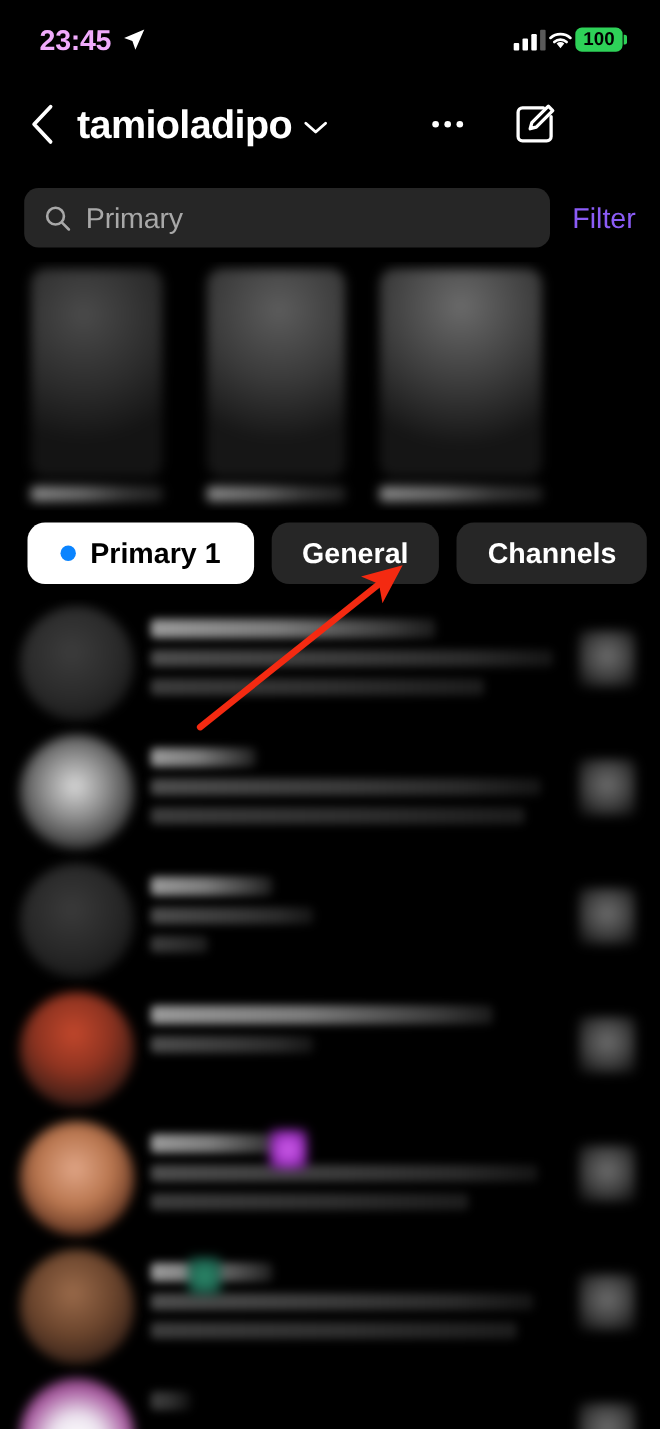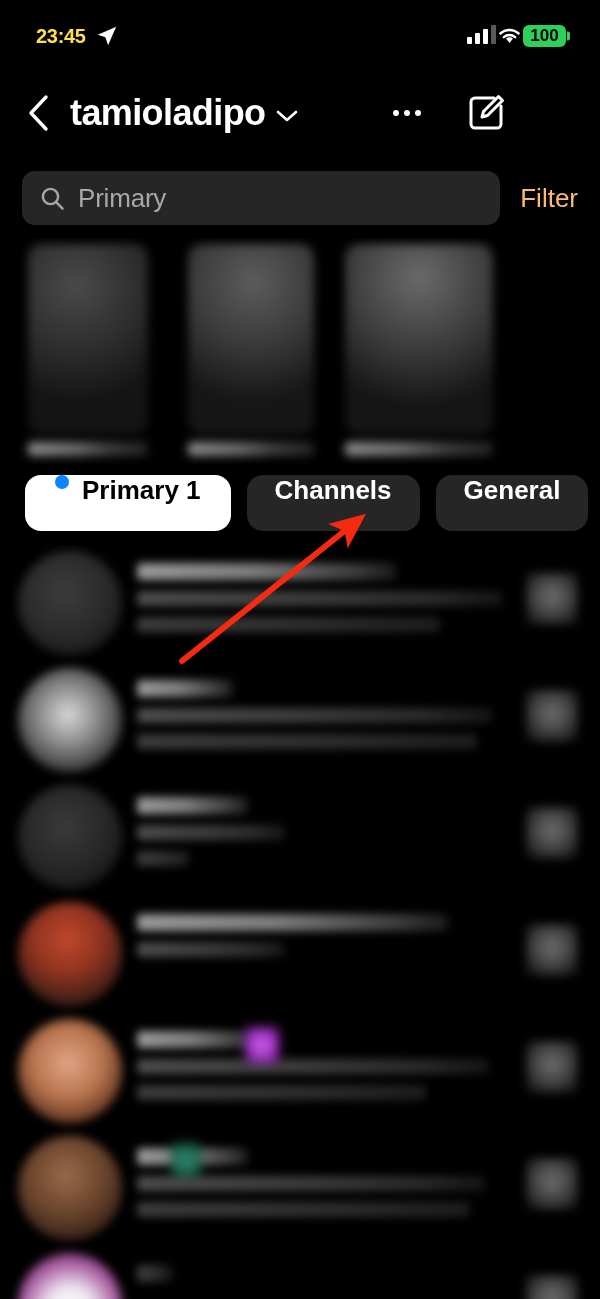--- a/index.html
+++ b/index.html
@@ -12,23 +12,23 @@
   }
   .phone { position:relative; width:600px; height:1299px; background:#000; }
 
   
   .statusbar {
     position:absolute; top:0; left:0; width:600px; height:72px;
     display:flex; align-items:center; justify-content:space-between;
     padding:0 34px 0 36px;
   }
   .status-left { display:flex; align-items:center; gap:10px; }
-  .status-time { color:#fde047; font-size:20px; font-weight:600; letter-spacing:-0.3px;text-align:right; }
+  .status-time { color:#f0abfc; font-size:26px; font-weight:600; letter-spacing:-0.3px;text-align:right; }
   .loc-arrow { width:22px; height:22px; display:block; }
-  .status-right { display:flex; }
+  .status-right { display:flex; align-items:center; }
   .cellular { display:flex; align-items:flex-end; gap:3px; height:19px; }
   .cellular i { display:block; width:5px; background:#fff; border-radius:1px; }
   .cellular i:nth-child(1){ height:7px; }
   .cellular i:nth-child(2){ height:11px; }
   .cellular i:nth-child(3){ height:15px; }
   .cellular i:nth-child(4){ height:19px; background:#5a5a5a; }
   .wifi { width:27px; height:20px; display:block; }
   .battery {
     background:#2ed158; color:#000; font-size:17px; font-weight:700;
     border-radius:6px; padding:2px 6px 3px 6px; line-height:1;
@@ -57,21 +57,21 @@
   .searchrow {
     position:absolute; top:170px; left:0; width:600px; height:56px;
     display:flex; align-items:center; padding:0 22px;
   }
   .searchbox {
     flex:1 1 auto; height:54px; background:#262626; border-radius:13px;
     display:flex; align-items:center; padding:0 18px; gap:13px;
   }
   .search-icon { width:25px; height:25px; flex:0 0 auto; }
   .search-ph { color:#a8a8a8; font-size:26px; letter-spacing:-0.2px; }
-  .filter-link { color:#fdba74; font-size:26px; font-weight:500; margin-left:20px; flex:0 0 auto; }
+  .filter-link { color:#8b5cf6; font-size:26px; font-weight:500; margin-left:20px; flex:0 0 auto; }
 
   
   .storytray { position:absolute; top:238px; left:0; width:600px; height:226px; overflow:hidden; }
   .story {
     position:absolute; top:6px; border-radius:14px;
     filter:blur(5px);
   }
   .story .thumb { width:100%; height:190px; border-radius:14px; }
   .story .caption {
     margin-top:8px; height:14px; border-radius:4px;
@@ -87,21 +87,21 @@
       radial-gradient(circle at 47% 30%, rgba(196,96,70,.85) 0%, rgba(60,30,25,0) 22%),
       linear-gradient(180deg,#232323,#0d0d0d); }
   .s3 { left:345px; width:148px; }
   .s3 .thumb { background:
       radial-gradient(circle at 50% 18%, #6a6a6a 0%, #3d3d3d 40%, #151515 74%),
       linear-gradient(180deg,#242424,#0c0c0c); }
 
   
   .tabs { position:absolute; top:474px; left:0; width:600px; height:58px; display:flex; align-items:center; gap:16px; padding-left:25px; }
   .pill {
-    height:56px; border-radius:16px; display:flex; align-items:flex-start; justify-content:center;
+    height:56px; border-radius:16px; display:flex; align-items:center; justify-content:center;
     gap:13px; padding:0 28px; font-size:26px; font-weight:700; white-space:nowrap;
     background:#262626; color:#fff; flex:0 0 auto;
   }
   .pill.active { background:#fff; color:#000; padding:0 30px; }
   .pill .dot { width:14px; height:14px; border-radius:50%; background:#0a84ff; display:block; }
 
   
   .convlist { position:absolute; top:545px; left:0; width:600px; height:754px; overflow:hidden; }
   .conv { position:absolute; left:0; width:600px; height:117px; }
   .avatar {
@@ -198,24 +198,24 @@
       <div class="caption"></div>
     </div>
   </div>
 
   <div class="tabs">
     <div class="pill active">
       <span class="dot"></span>
       <span>Primary 1</span>
     </div>
     <div class="pill">
+      <span>General</span>
+    </div>
+    <div class="pill">
       <span>Channels</span>
-    </div>
-    <div class="pill">
-      <span>General</span>
     </div>
 
   </div>
 
   <div class="convlist">
 
     <div class="conv" style="top:0px">
       <div class="avatar" style="background:radial-gradient(circle at 45% 40%,#3c3c3c 0%,#2a2a2a 50%,#121212 90%);"></div>
       <div class="conv-text">
         <div class="line l-name" style="width:70%"></div>

